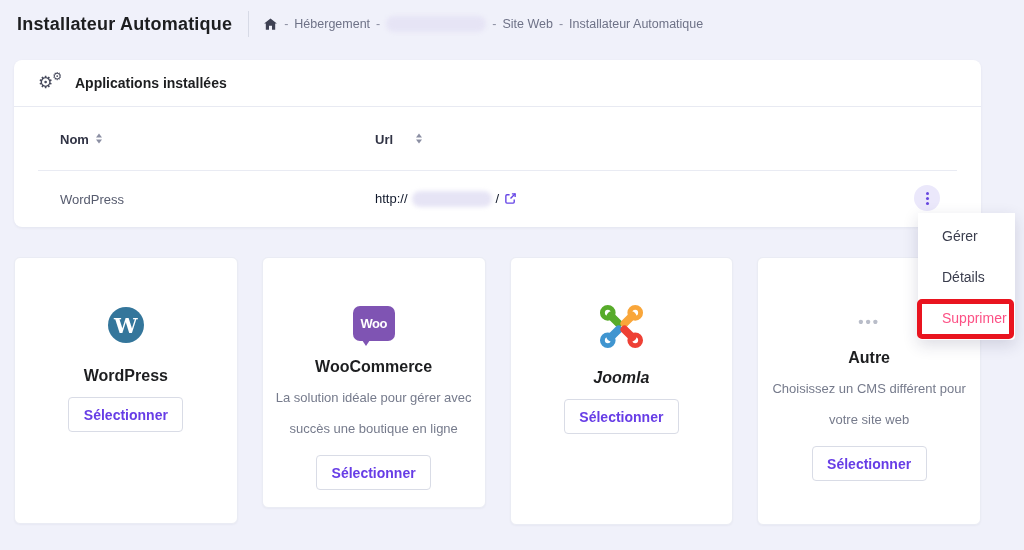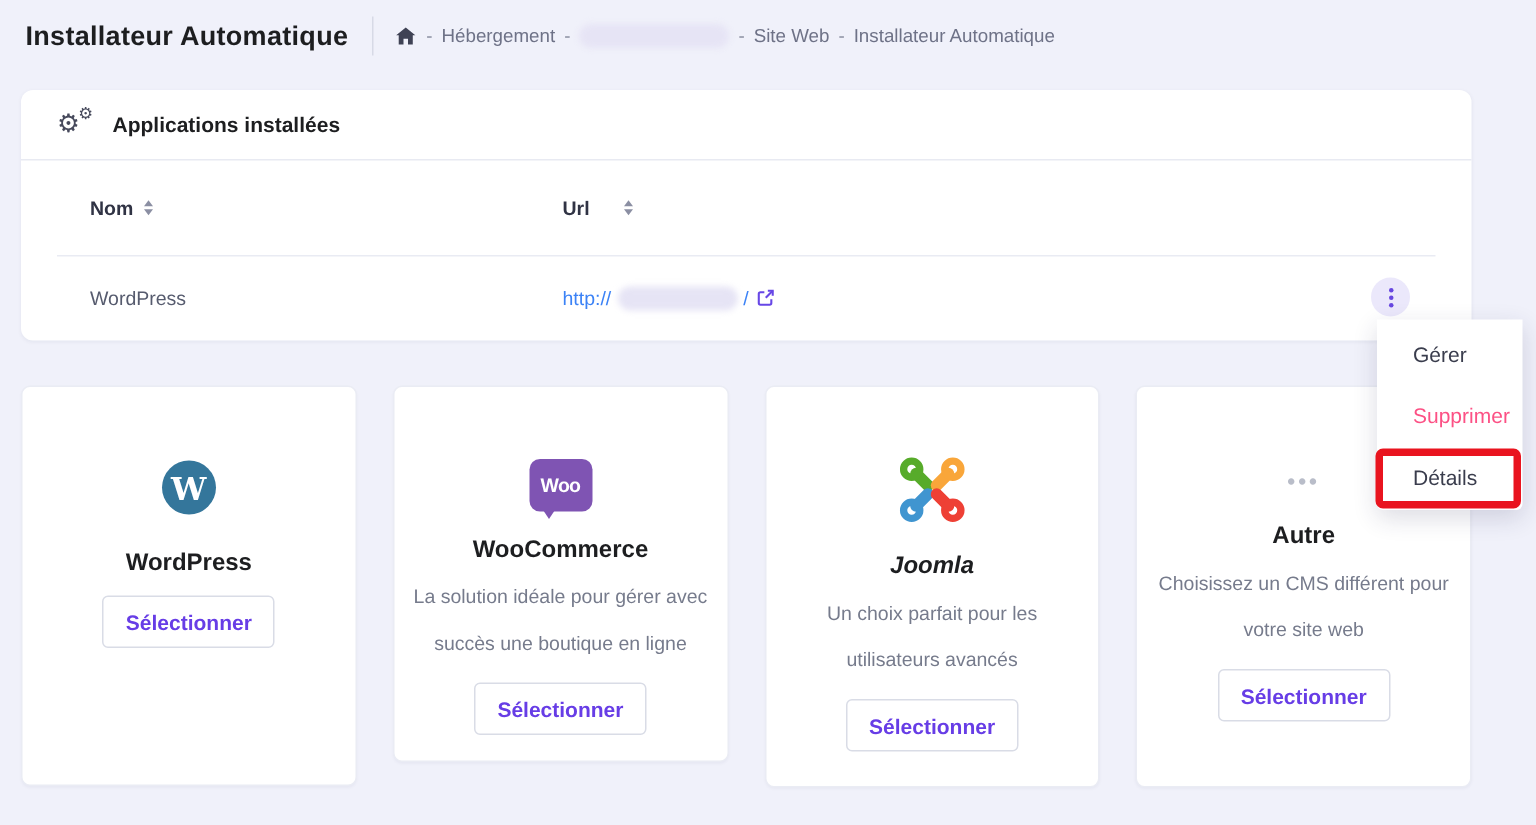--- a/index.html
+++ b/index.html
@@ -35,21 +35,21 @@
   .sort { display:inline-flex; flex-direction:column; gap:2px; margin-left:7px; }
   .sort i { display:block; width:0; height:0; border-left:3.5px solid transparent; border-right:3.5px solid transparent; }
   .sort .up { border-bottom:4px solid #8b8fa3; }
   .sort .dn { border-top:4px solid #8b8fa3; }
   .row-divider { height:1px; background:#e9ebf3; margin:0 24px; }
 
   .trow { position:relative; height:55px; }
   .td-name { position:absolute; left:46px; top:50%; transform:translateY(-50%);
     font-size:13px; color:#565b6e; }
   .td-url { position:absolute; left:361px; top:50%; transform:translateY(-50%);
-    display:flex; align-items:center; font-size:13px; color:#3b82f6; cursor:pointer; }
+    display:flex; align-items:center; font-size:13px; color:#0f172a; cursor:pointer; }
   .url-pill { width:80px; height:16px; margin:0 4px; }
   .ext-icon { margin-left:5px; color:#6747e6; display:inline-flex; }
   .kebab-btn { position:absolute; right:41px; top:14px; width:26px; height:26px;
     border-radius:50%; background:#ebe8fb; cursor:pointer; }
   .kebab-dot { position:absolute; left:11.5px; top:7px; width:3px; height:3px; border-radius:50%;
     background:#6747e0; box-shadow:0 5px 0 #6747e0, 0 10px 0 #6747e0; }
 
   
   .menu { position:absolute; left:918px; top:213px; width:97px; background:#fff;
     border-radius:0 0 4px 4px; box-shadow:0 5px 16px rgba(35,38,80,.16); z-index:5; padding:3px 0 1px; }
@@ -162,22 +162,22 @@
         </span>
       </span>
       <div class="kebab-btn">
         <span class="kebab-dot"></span>
       </div>
     </div>
   </div>
 
   <div class="menu">
     <div class="menu-item">Gérer</div>
+    <div class="menu-item">Détails</div>
     <div class="menu-item danger">Supprimer</div>
-    <div class="menu-item">Détails</div>
   </div>
   <div class="annotation-box"></div>
 
 
   <div class="cards">
 
     <div class="card card-1">
       <div class="wp-logo">
         <span>W</span>
       </div>
@@ -203,21 +203,20 @@
           <path d="M35 35 L27 27" stroke="#ee4035"></path>
         </g>
         <g fill="none" stroke-width="5">
           <circle cx="10" cy="10" r="5.5" stroke="#57ab2a"></circle>
           <circle cx="38" cy="10" r="5.5" stroke="#f9a63a"></circle>
           <circle cx="10" cy="38" r="5.5" stroke="#4095d0"></circle>
           <circle cx="38" cy="38" r="5.5" stroke="#ee4035"></circle>
         </g>
       </svg>
       <div class="card-title c3-title">Joomla</div>
-      <div class="card-desc">Un choix parfait pour les utilisateurs avancés</div>
       <button class="select-btn">Sélectionner</button>
     </div>
 
     <div class="card card-4">
       <div class="dots-icon">•••</div>
       <div class="card-title c4-title">Autre</div>
       <div class="card-desc">Choisissez un CMS différent pour votre site web</div>
       <button class="select-btn">Sélectionner</button>
     </div>
 

